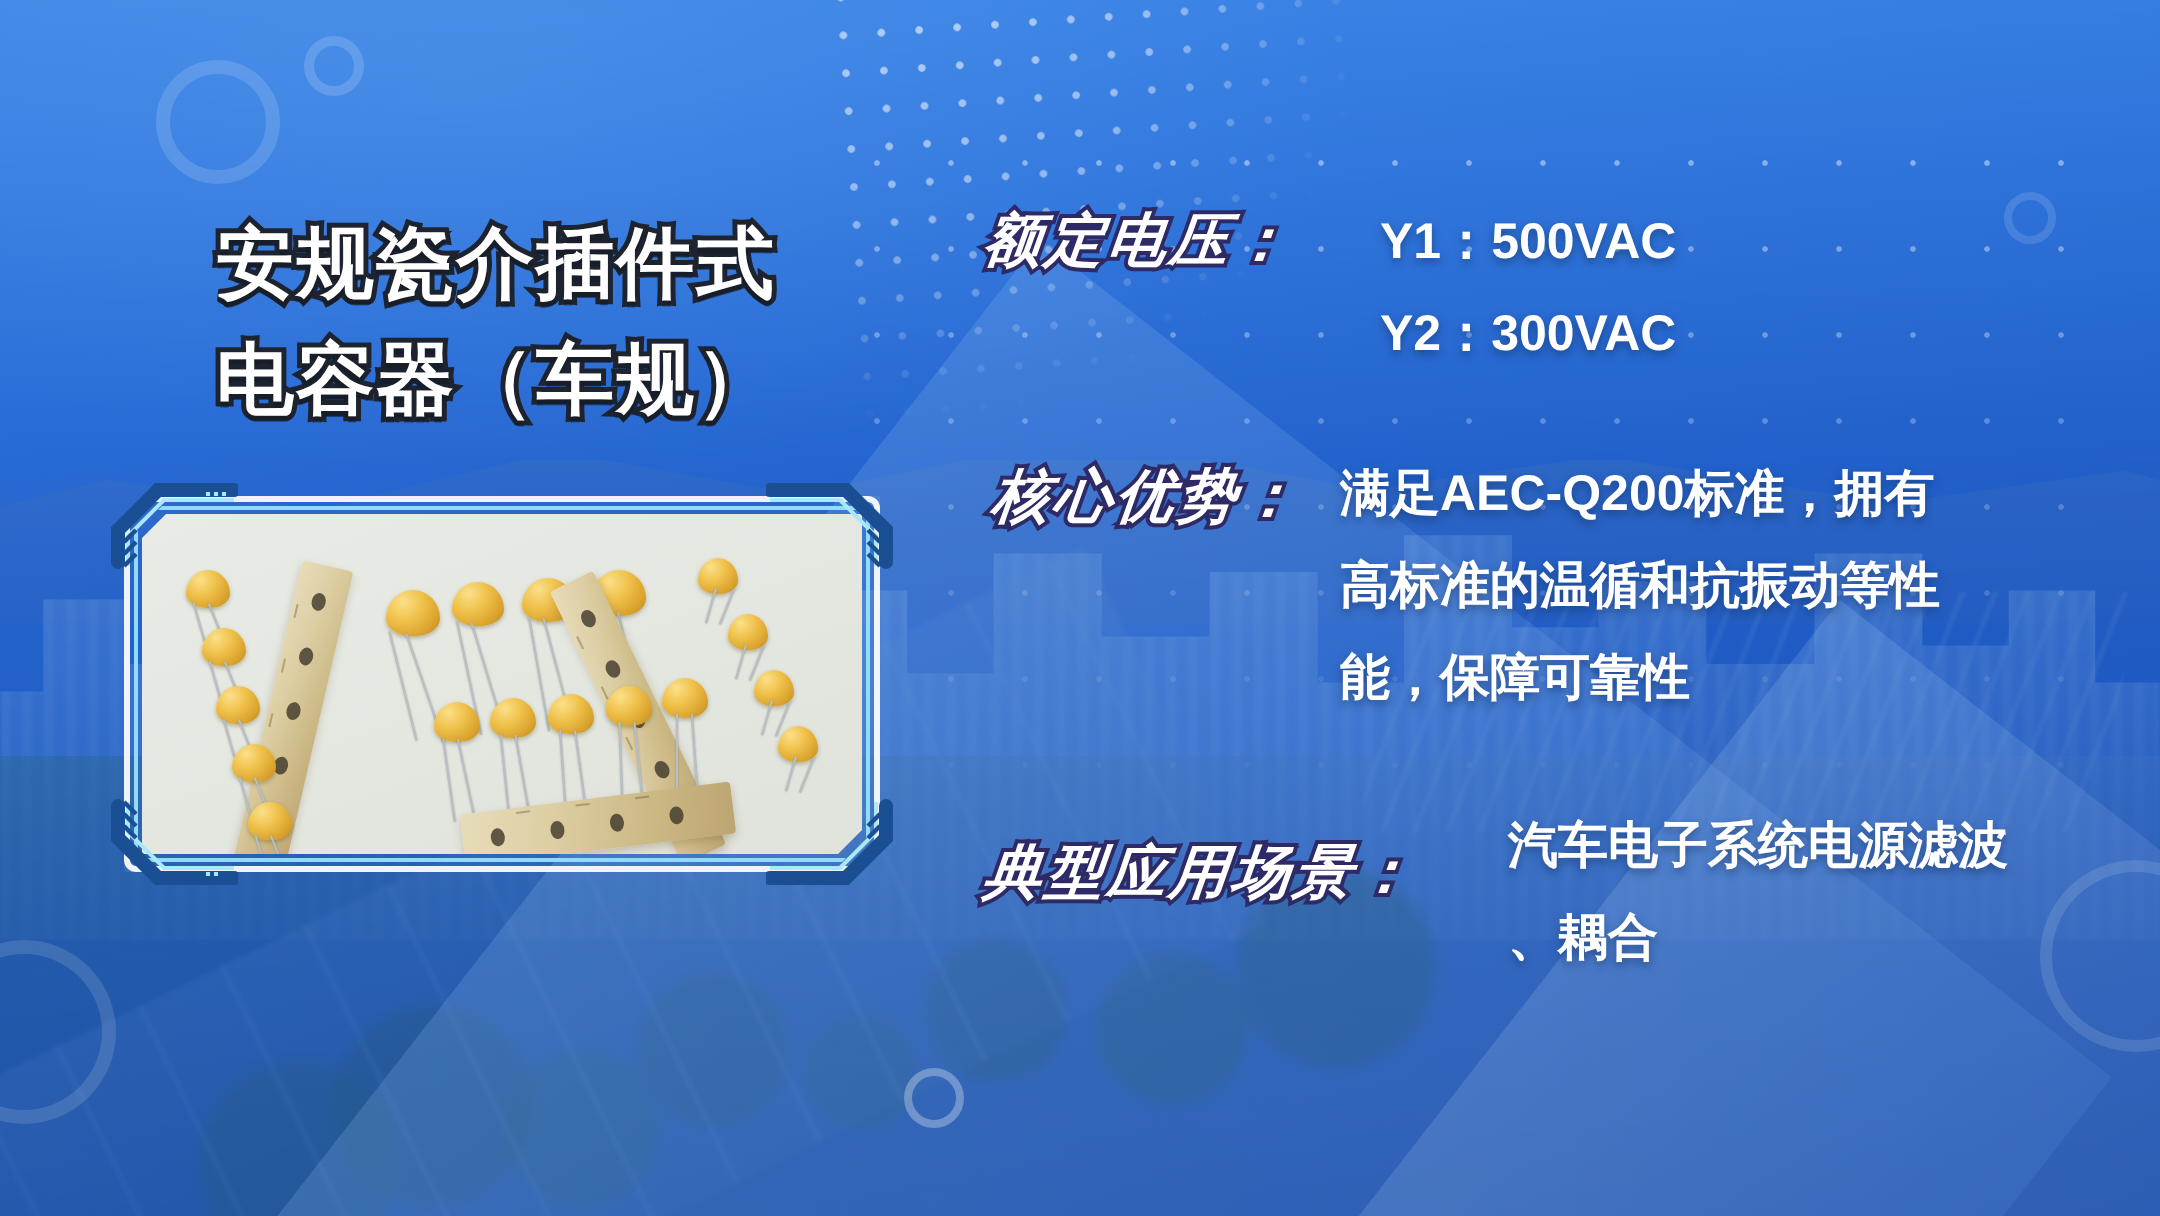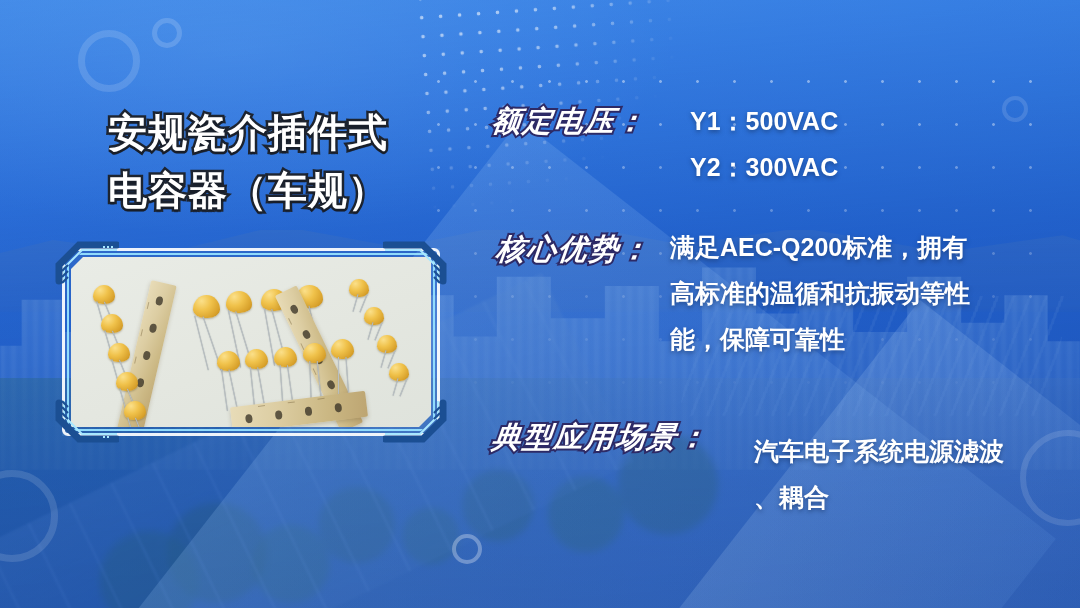--- a/index.html
+++ b/index.html
@@ -232,21 +232,21 @@
     color: #ffffff;
     text-shadow: 0 2px 4px rgba(20,45,90,.55);
   }
   .value-block { white-space: pre-line; }
 
   #r1 { left: 0;   top: 8px; }
   #r1v { left: 198px; top: 2px; }
   #r2 { left: 4px;   top: 136px; }
   #r2v { left: 178px; top: 128px; width: 382px; }
   #r3 { left: 0;   top: 324px; }
-  #r3v { left: 262px; top: 332px; width: 314px; }
+  #r3v { left: 262px; top: 304px; width: 314px; }
 </style>
 </head>
 <body>
 
 <div id="stage">
 
   <div class="bg-sky"></div>
   <div class="bg-city">
     <div class="mountain"></div>
     <div class="skyline"></div>

